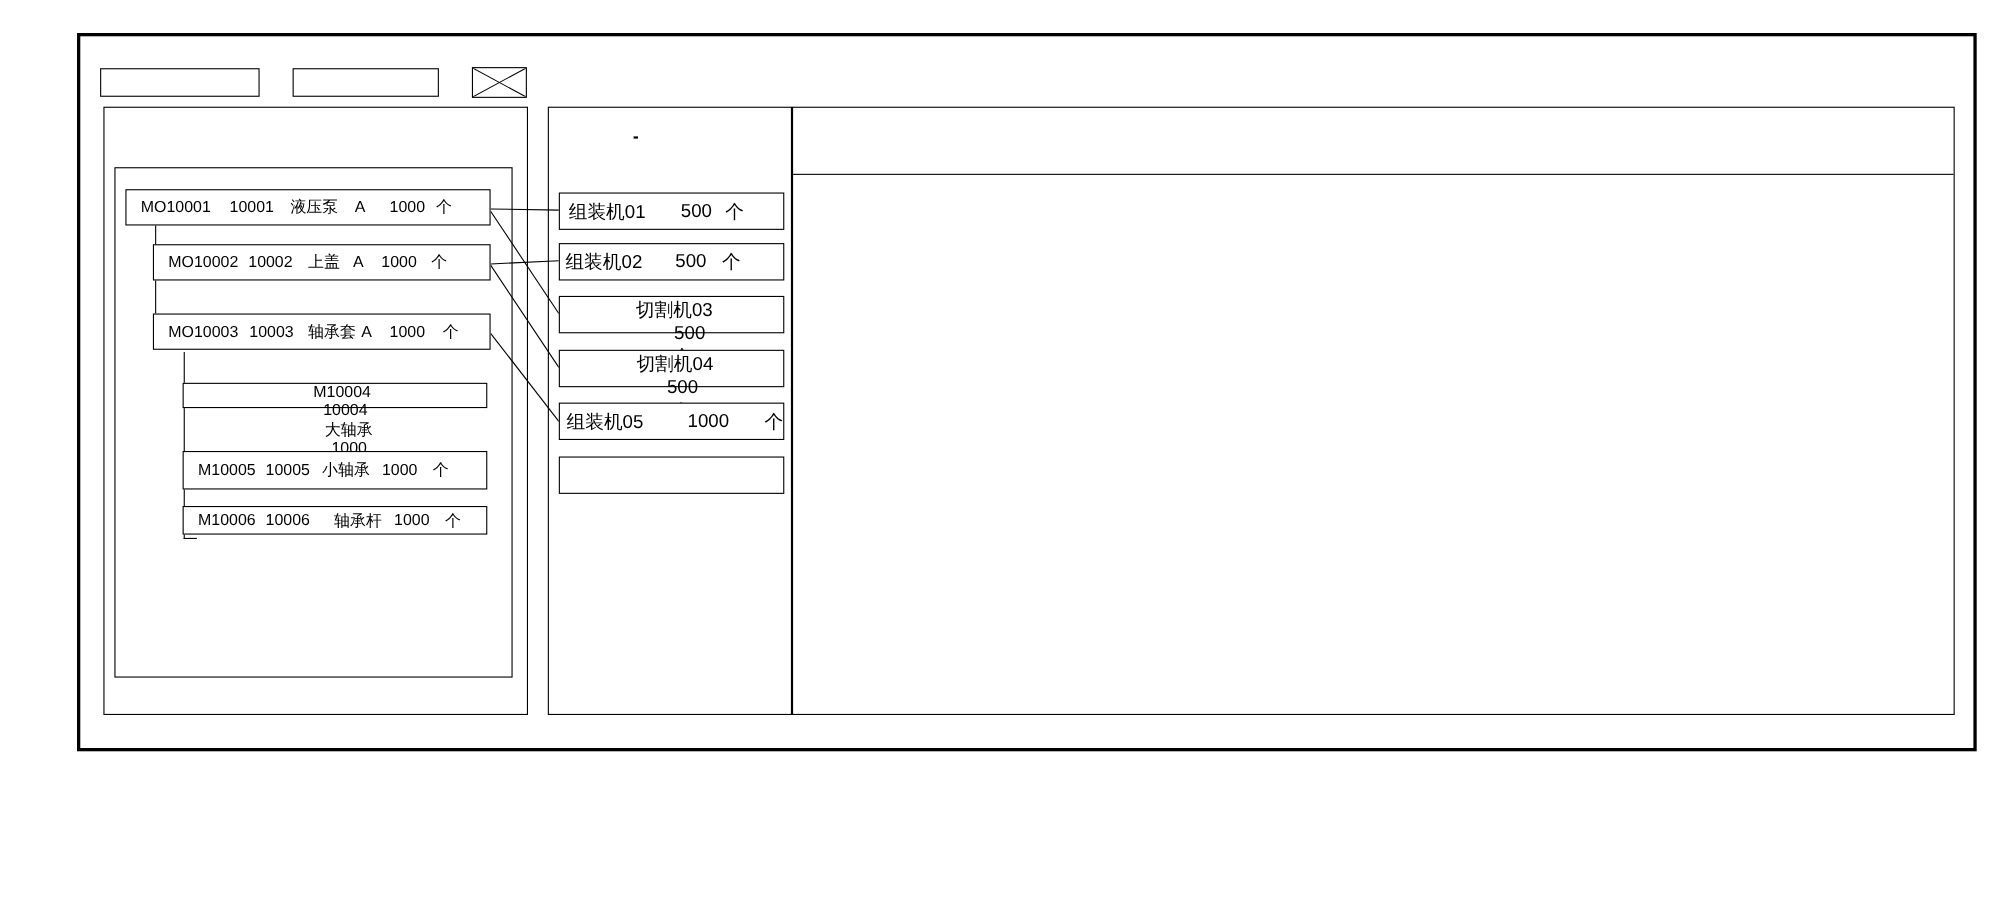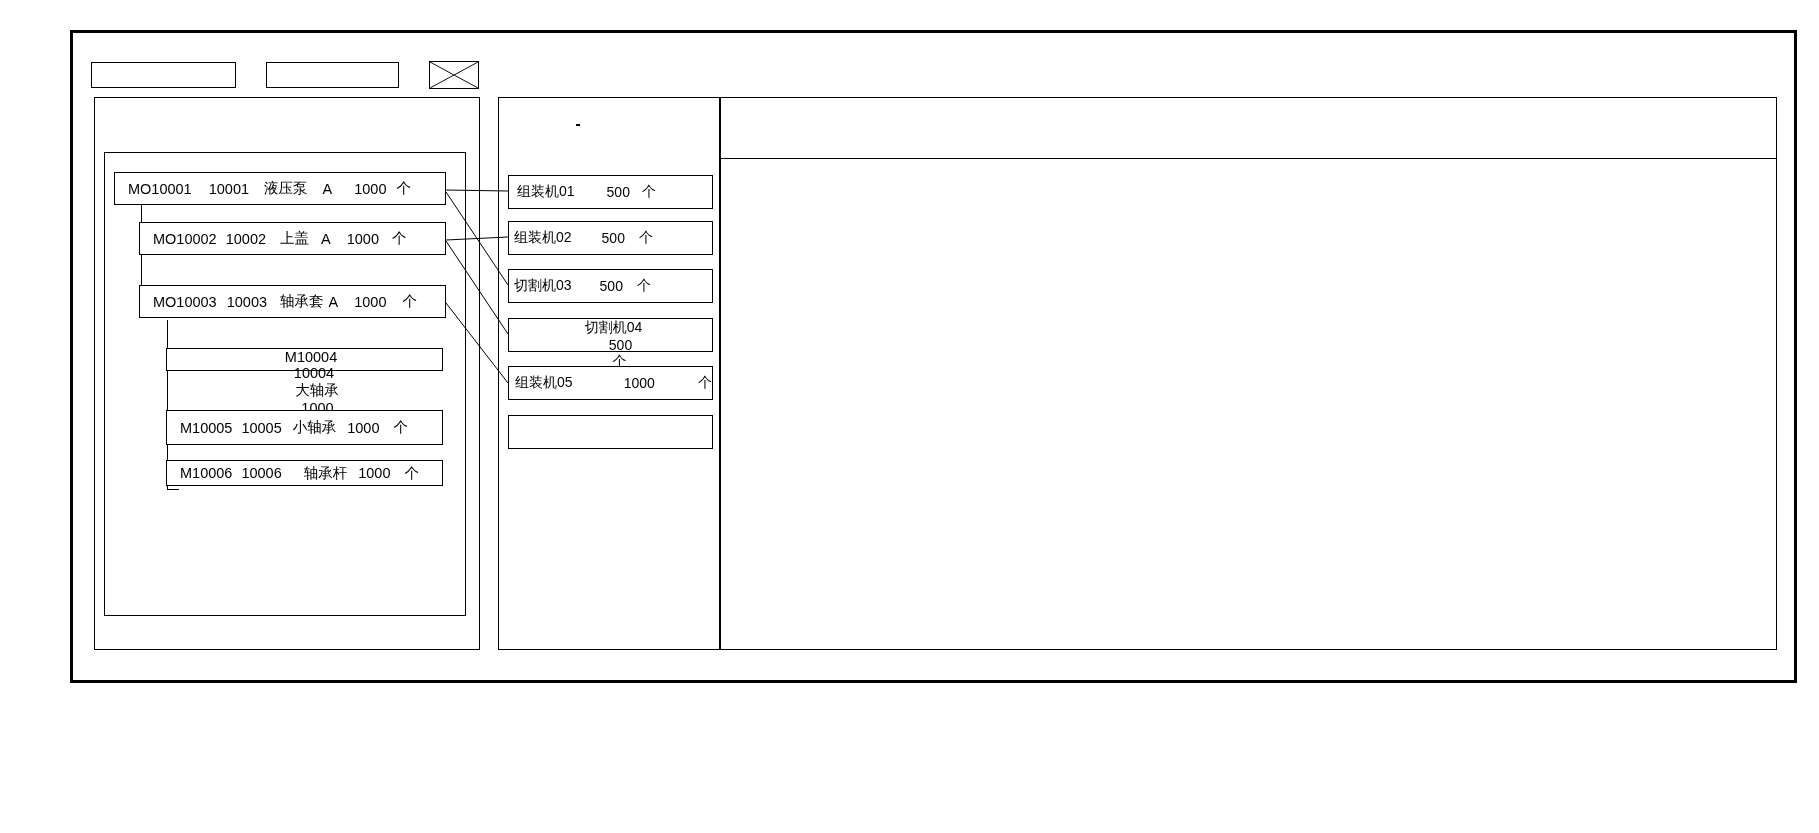--- a/index.html
+++ b/index.html
@@ -138,21 +138,21 @@
   .op-card {
     position: absolute;
     left: 508px;
     width: 205px;
     height: 34px;
     border: 1px solid #000000;
     box-sizing: border-box;
     background: #ffffff;
     display: flex;
     align-items: center;
-    font-size: 14px;
+    font-size: 17px;
     white-space: nowrap;
     z-index: 5;
   }
   .op-card .op-name { display: inline-block; }
   .op-card .op-qty  { display: inline-block; }
   .op-card .op-unit { display: inline-block; }
 
   
   .right-panel {
     position: absolute;
@@ -274,21 +274,21 @@
     <span class="op-qty" style="margin-left:32px;">500</span>
     <span class="op-unit" style="margin-left:12px;">个</span>
   </div>
 
   <div class="op-card" style="top:221px; padding-left:5px;">
     <span class="op-name">组装机02</span>
     <span class="op-qty" style="margin-left:30px;">500</span>
     <span class="op-unit" style="margin-left:14px;">个</span>
   </div>
 
-  <div class="op-card" style="top:269px; padding-left:5px;">
+  <div class="op-card" style="top:269px; padding-left:5px;flex-direction:column;">
     <span class="op-name">切割机03</span>
     <span class="op-qty" style="margin-left:28px;">500</span>
     <span class="op-unit" style="margin-left:14px;">个</span>
   </div>
 
   <div class="op-card" style="top:318px; padding-left:6px;flex-direction:column;">
     <span class="op-name">切割机04</span>
     <span class="op-qty" style="margin-left:14px;">500</span>
     <span class="op-unit" style="margin-left:12px;">个</span>
   </div>

